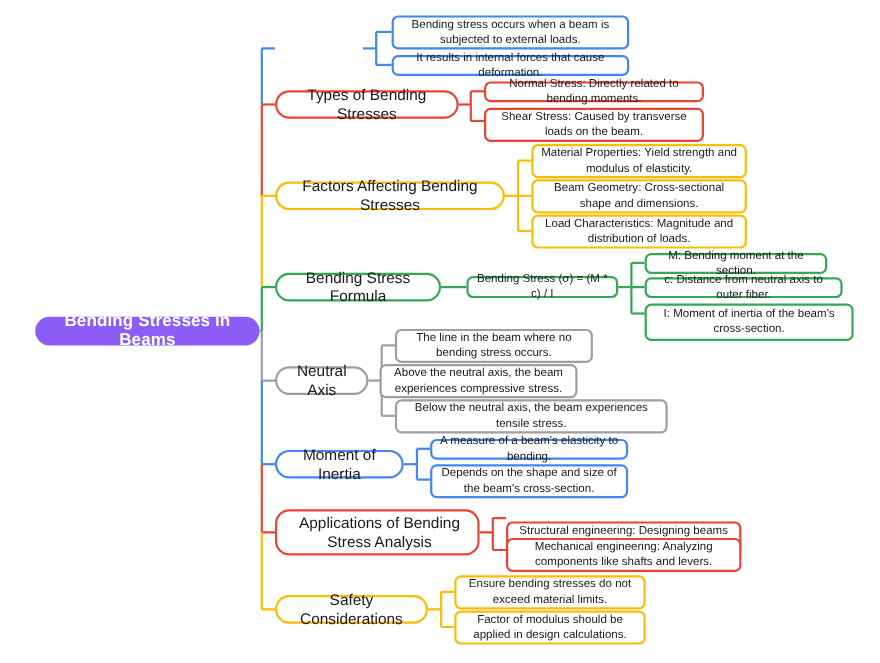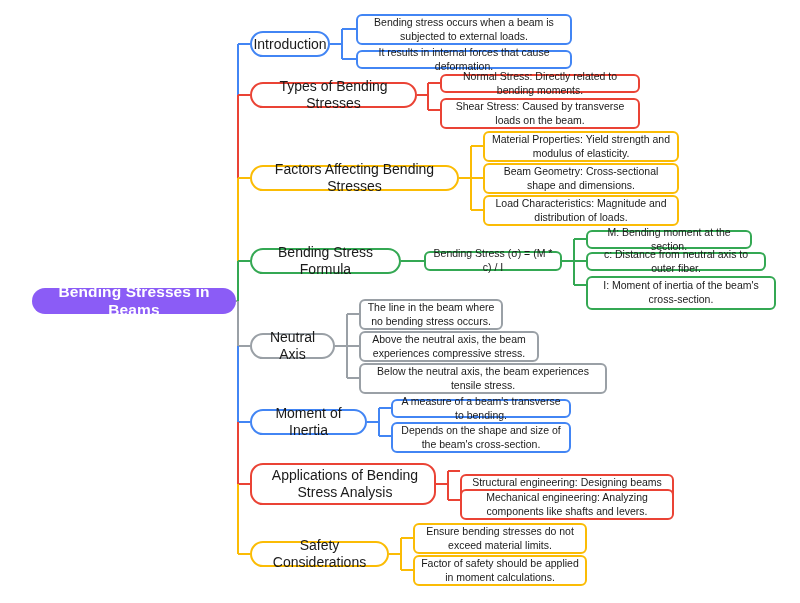--- a/index.html
+++ b/index.html
@@ -159,21 +159,20 @@
     <g fill="none" stroke="#fbbc05" stroke-width="2">
       <path d="M389,554 L401,554"></path>
       <path d="M401,538 L401,570"></path>
       <path d="M401,538 L413,538"></path>
       <path d="M401,570 L413,570"></path>
     </g>
   </svg>
 
   <div class="node root" style="left:32px; top:288px; width:204px; height:26px;">Bending Stresses in Beams</div>
 
-  <div class="node l1 c-blue" style="left:250px; top:31px; width:80px; height:26px;">Introduction</div>
 
   <div class="node leaf c-blue" style="left:356px; top:14px; width:216px; height:31px;">Bending stress occurs when a beam is subjected to external loads.</div>
 
   <div class="node leaf c-blue" style="left:356px; top:50px; width:216px; height:19px;">It results in internal forces that cause deformation.</div>
 
   <div class="node l1 c-red" style="left:250px; top:82px; width:167px; height:26px;">Types of Bending Stresses</div>
 
   <div class="node leaf c-red" style="left:440px; top:74px; width:200px; height:19px;">Normal Stress: Directly related to bending moments.</div>
 
   <div class="node leaf c-red" style="left:440px; top:98px; width:200px; height:31px;">Shear Stress: Caused by transverse loads on the beam.</div>
@@ -191,37 +190,37 @@
   <div class="node leaf c-green" style="left:424px; top:251px; width:138px; height:20px;">Bending Stress (σ) = (M * c) / I</div>
 
   <div class="node leaf c-green" style="left:586px; top:230px; width:166px; height:19px;">M: Bending moment at the section.</div>
 
   <div class="node leaf c-green" style="left:586px; top:252px; width:180px; height:19px;">c: Distance from neutral axis to outer fiber.</div>
 
   <div class="node leaf c-green" style="left:586px; top:276px; width:190px; height:34px;">I: Moment of inertia of the beam's cross-section.</div>
 
   <div class="node l1 c-gray" style="left:250px; top:333px; width:85px; height:26px;">Neutral Axis</div>
 
-  <div class="node leaf c-gray" style="left:359px; top:299px; width:144px; height:31px;">The line in the beam where no bending stress occurs.</div>
-
-  <div class="node leaf c-gray" style="left:359px; top:331px; width:180px; height:31px;">Above the neutral axis, the beam experiences compressive stress.</div>
+  <div class="node leaf c-gray" style="left:359px; top:299px; width:180px; height:31px;">The line in the beam where no bending stress occurs.</div>
+
+  <div class="node leaf c-gray" style="left:345px; top:331px; width:180px; height:31px;">Above the neutral axis, the beam experiences compressive stress.</div>
 
   <div class="node leaf c-gray" style="left:359px; top:363px; width:248px; height:31px;">Below the neutral axis, the beam experiences tensile stress.</div>
 
   <div class="node l1 c-blue" style="left:250px; top:409px; width:117px; height:26px;">Moment of Inertia</div>
 
-  <div class="node leaf c-blue" style="left:391px; top:399px; width:180px; height:19px;">A measure of a beam's transverse to bending.</div>
+  <div class="node leaf c-blue" style="left:391px; top:399px; width:180px; height:19px;">A measure of a beam's elasticity to bending.</div>
 
   <div class="node leaf c-blue" style="left:391px; top:422px; width:180px; height:31px;">Depends on the shape and size of the beam's cross-section.</div>
 
   <div class="node l1 c-red" style="left:250px; top:463px; width:186px; height:42px;padding-left:12px;">Applications of Bending Stress Analysis</div>
 
   <div class="node leaf c-red" style="left:460px; top:457px; width:214px; height:31px;margin-top:17px;">Structural engineering: Designing beams in buildings and bridges.</div>
 
   <div class="node leaf c-red" style="left:460px; top:489px; width:214px; height:31px;">Mechanical engineering: Analyzing components like shafts and levers.</div>
 
   <div class="node l1 c-yellow" style="left:250px; top:541px; width:139px; height:26px;">Safety Considerations</div>
 
   <div class="node leaf c-yellow" style="left:413px; top:523px; width:174px; height:31px;">Ensure bending stresses do not exceed material limits.</div>
 
-  <div class="node leaf c-yellow" style="left:413px; top:555px; width:174px; height:31px;">Factor of safety should be applied in moment calculations.</div>
+  <div class="node leaf c-yellow" style="left:413px; top:555px; width:174px; height:31px;">Factor of modulus should be applied in design calculations.</div>
 
 </div>
 
 </body></html>

